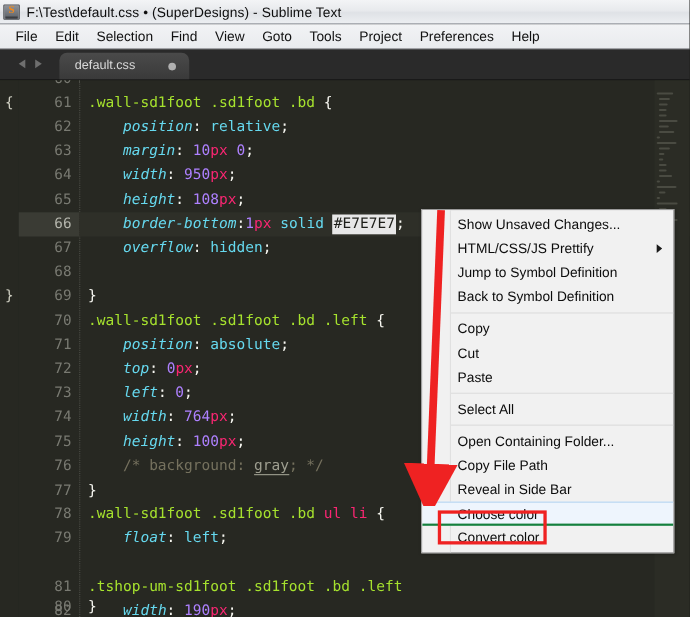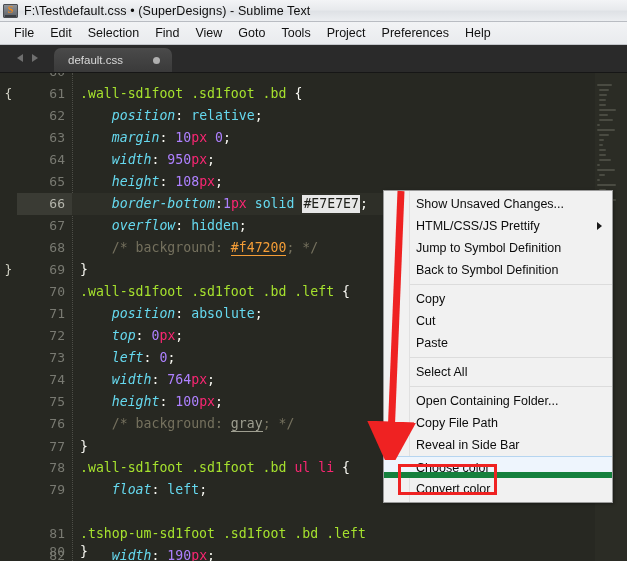--- a/index.html
+++ b/index.html
@@ -153,21 +153,21 @@
     position:absolute;left:0;top:0;bottom:0;width:25px;
     background:#f1f1f1;border-right:1px solid #e0e0e0;
   }
   .ci{
     position:relative;height:22px;line-height:22px;
     padding-left:32px;padding-right:14px;
     font-size:12.5px;color:#0c0c0c;white-space:nowrap;
     box-sizing:border-box;cursor:default;
   }
   .ci.disabled{color:#8e8e8e;}
-  .ci.hovered{background:#eef5fd;border-top:1px solid #b6d5f0;border-bottom:6px solid #15803d;}
+  .ci.hovered{background:#eef5fd;border-top:1px solid #b6d5f0;border-bottom:2px solid #15803d;}
   .ci .submarker{
     position:absolute;right:10px;top:7px;
     width:0;height:0;border-top:4px solid transparent;border-bottom:4px solid transparent;
     border-left:5px solid #1a1a1a;
   }
   .csep{height:1px;background:#dcdcdc;margin:3px 0 3px 26px;}
 
   
   .anno-arrow{position:absolute;left:355px;top:185px;width:80px;height:275px;pointer-events:none;}
   .anno-box{
@@ -251,21 +251,20 @@
           <div class="src"><span class="punc">    </span><span class="prop">border-bottom</span><span class="punc">:</span><span class="num">1</span><span class="unit">px</span><span class="punc"> </span><span class="val">solid</span><span class="punc"> </span><span class="hexsel">#E7E7E7</span><span class="punc">;</span></div>
         </div>
         <div class="row" style="top: 142px;">
           <div class="fold"></div>
           <div class="ln">67</div>
           <div class="src"><span class="punc">    </span><span class="prop">overflow</span><span class="punc">: </span><span class="val">hidden</span><span class="punc">;</span></div>
         </div>
         <div class="row" style="top: 164px;">
           <div class="fold"></div>
           <div class="ln">68</div>
-          <div class="src"><span class="com">    /* background: </span><span class="hex-or">#f47200</span><span class="com">; */</span></div>
         </div>
         <div class="row" style="top: 186px;">
           <div class="fold">}</div>
           <div class="ln">69</div>
           <div class="src"><span class="punc">}</span></div>
         </div>
         <div class="row" style="top: 208px;">
           <div class="fold"></div>
           <div class="ln">70</div>
           <div class="src"><span class="sel">.wall-sd1foot .sd1foot .bd .left </span><span class="punc">{</span></div>

